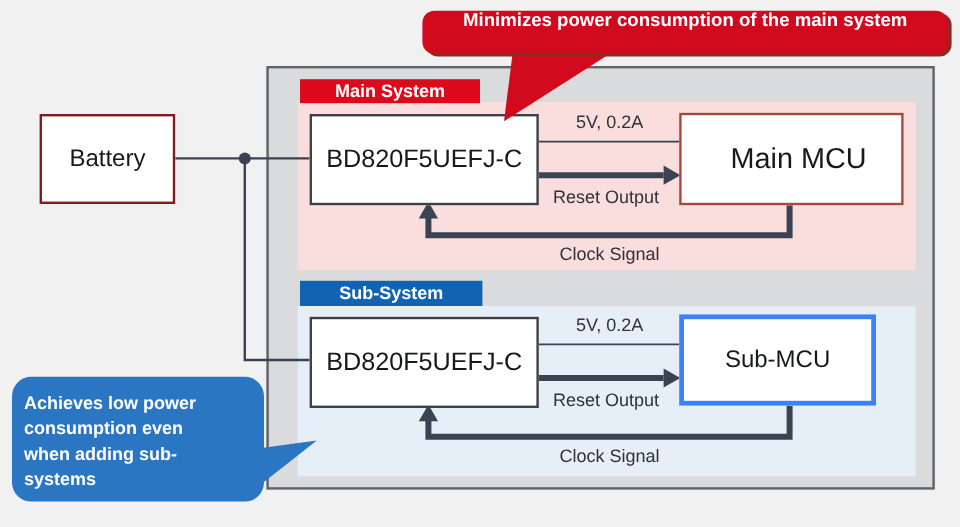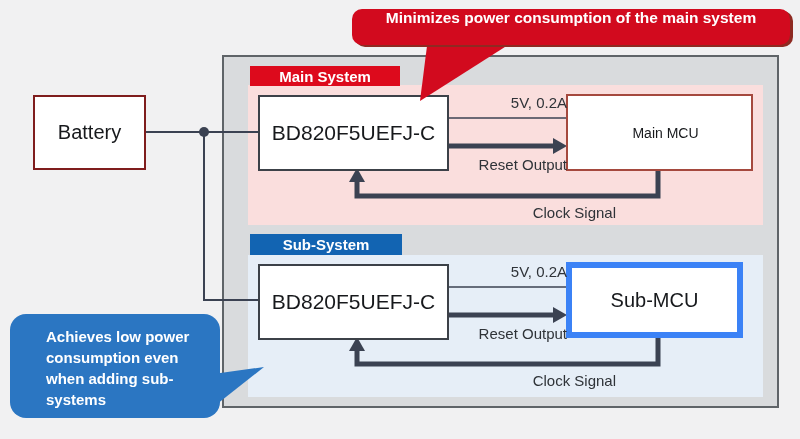--- a/index.html
+++ b/index.html
@@ -34,48 +34,48 @@
   svg.wires { position: absolute; left: 0; top: 0; z-index: 5; pointer-events: none; }
 
   
   .box {
     position: absolute; z-index: 10; background: #ffffff;
     display: flex; align-items: center; justify-content: center;
     color: #17191c;
   }
   .box.battery   { left: 33px;  top: 95px;  width: 113px; height: 75px; border: 2px solid #7f1d1d; font-size: 20px; }
   .box.reg-main  { left: 258px; top: 95px;  width: 191px; height: 76px; border: 2px solid #3c4148; font-size: 21px; }
-  .box.mcu-main  { left: 566px; top: 94px;  width: 187px; height: 77px; border: 2px solid #a5493e; font-size: 14px; padding-left: 12px; }
+  .box.mcu-main  { left: 566px; top: 94px;  width: 187px; height: 77px; border: 2px solid #a5493e; font-size: 24px; padding-left: 12px; }
   .box.reg-sub   { left: 258px; top: 264px; width: 191px; height: 76px; border: 2px solid #3c4148; font-size: 21px; }
-  .box.mcu-sub   { left: 566px; top: 262px; width: 177px; height: 76px; border: 6px solid #3b82f6; font-size: 20px; }
+  .box.mcu-sub   { left: 566px; top: 262px; width: 164px; height: 76px; border: 4px solid #3b82f6; font-size: 20px; }
 
   
   .wire-label {
     position: absolute; z-index: 12; color: #2f3338; font-size: 15px;
-    text-align: right; white-space: nowrap;
+    text-align: center; white-space: nowrap;
   }
   .lbl-power-main { left: 449px; top: 94px;  width: 118px; }
   .lbl-reset-main { left: 443px; top: 156px; width: 124px; }
   .lbl-clock-main { left: 400px; top: 204px; width: 216px; }
   .lbl-power-sub  { left: 449px; top: 263px; width: 118px; }
   .lbl-reset-sub  { left: 443px; top: 325px; width: 124px; }
   .lbl-clock-sub  { left: 400px; top: 372px; width: 216px; }
 
   
   .callout-red {
     position: absolute; z-index: 21; left: 352px; top: 9px; width: 438px; height: 36px;
     background: #d20a1e; border-radius: 10px; box-shadow: 3px 2px 0 #8e2a22;
     display: flex; align-items: flex-start; justify-content: center;
     color: #ffffff; font-weight: bold; font-size: 15.5px; white-space: nowrap;
   }
   .callout-blue {
     position: absolute; z-index: 21; left: 10px; top: 314px; width: 210px; height: 104px;
     background: #2b76c2; border-radius: 16px;
     color: #ffffff; font-weight: bold; font-size: 15px; line-height: 21px;
-    padding: 12px 20px 0 36px;
+    padding: 12px 20px 0 10px;
   }
   .callout-blue .wrap { width: 162px; }
   svg.tails { position: absolute; left: 0; top: 0; z-index: 20; pointer-events: none; }
 </style>
 </head>
 <body>
 
 <div class="stage">
 
   <div class="panel"></div>

